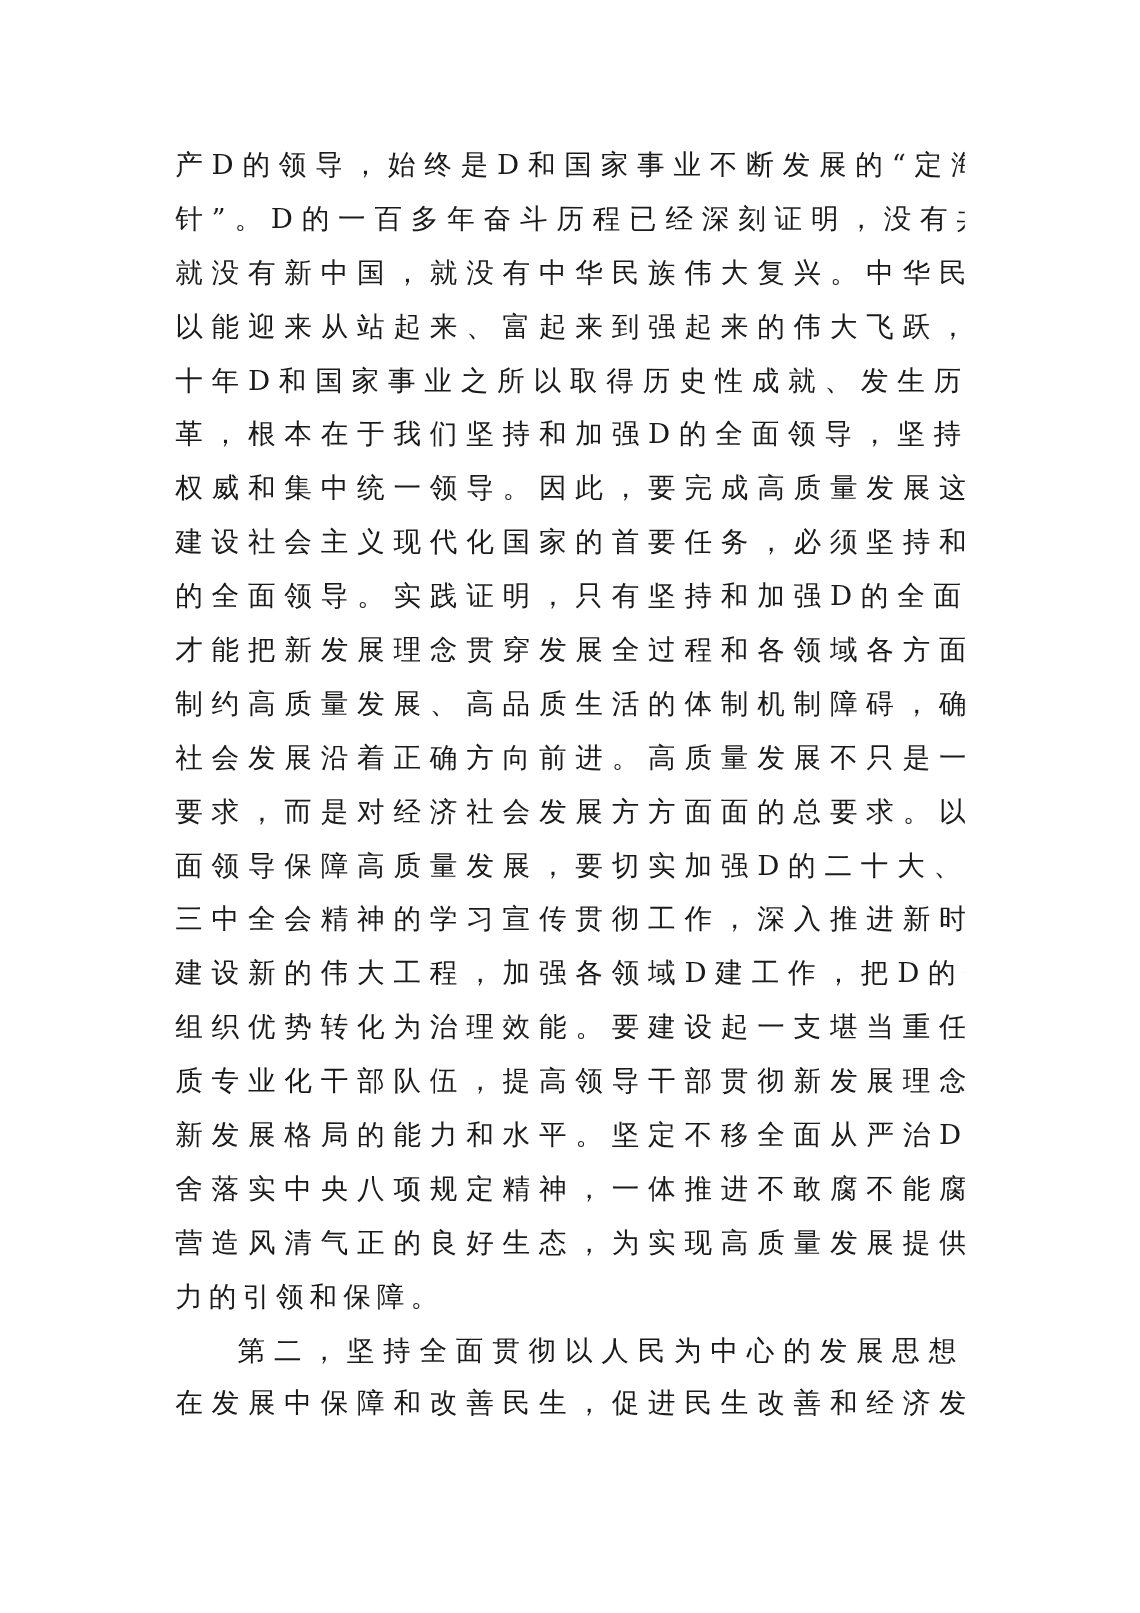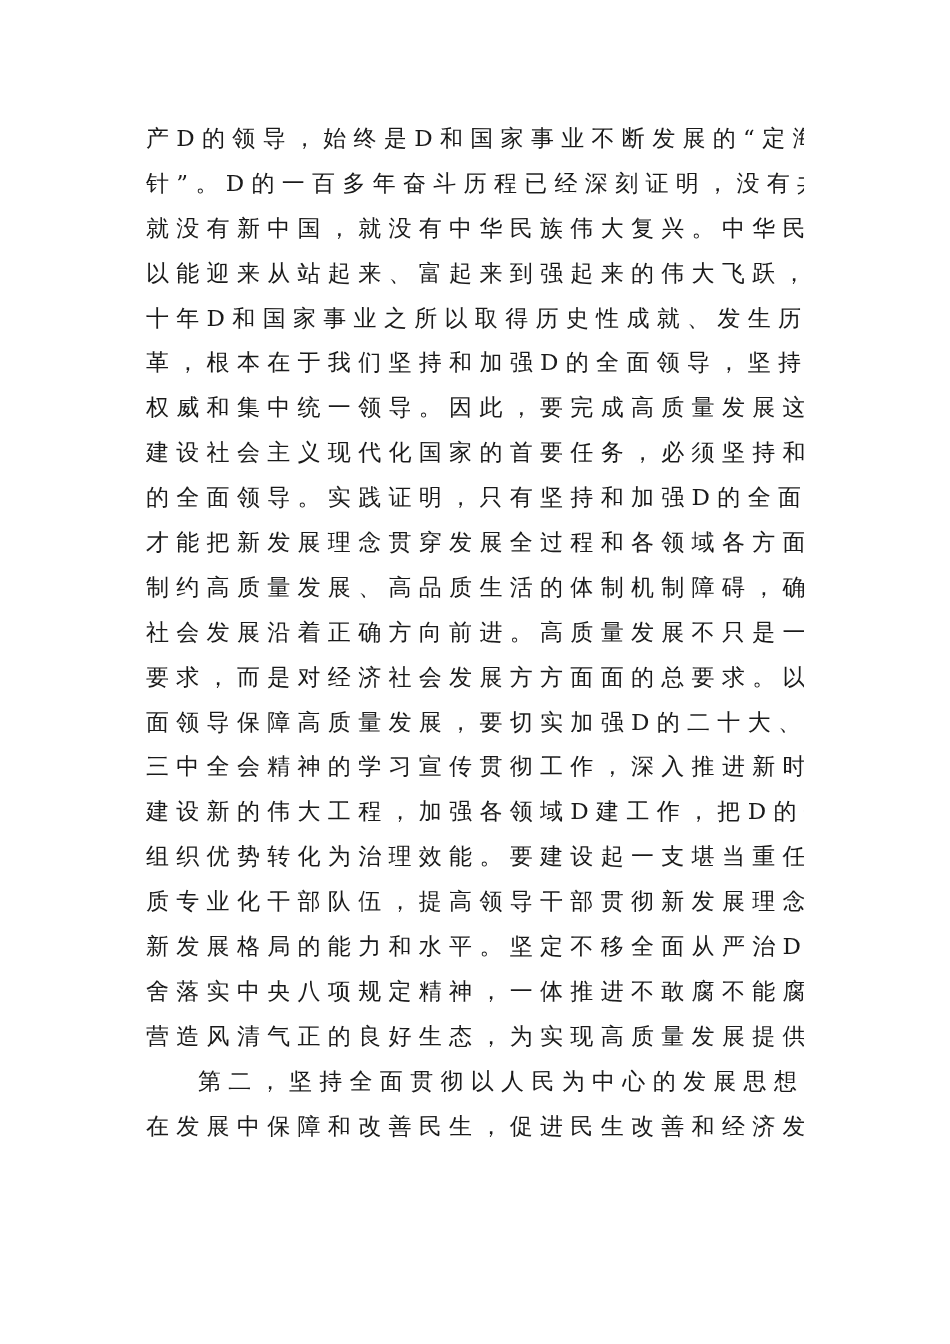--- a/index.html
+++ b/index.html
@@ -42,15 +42,16 @@
   <div class="line">社 会 发 展 沿 着 正 确 方 向 前 进 。 高 质 量 发 展 不 只 是 一 个 经 济</div>
   <div class="line">要 求 ， 而 是 对 经 济 社 会 发 展 方 方 面 面 的 总 要 求 。 以 D 的 全</div>
   <div class="line">面 领 导 保 障 高 质 量 发 展 ， 要 切 实 加 强 D 的 二 十 大 、 二 十 届</div>
   <div class="line">三 中 全 会 精 神 的 学 习 宣 传 贯 彻 工 作 ， 深 入 推 进 新 时 代 D 的</div>
   <div class="line">建 设 新 的 伟 大 工 程 ， 加 强 各 领 域 D 建 工 作 ， 把 D 的 优 势 、</div>
   <div class="line">组 织 优 势 转 化 为 治 理 效 能 。 要 建 设 起 一 支 堪 当 重 任 的 高 素</div>
   <div class="line">质 专 业 化 干 部 队 伍 ， 提 高 领 导 干 部 贯 彻 新 发 展 理 念 、 构 建</div>
   <div class="line">新 发 展 格 局 的 能 力 和 水 平 。 坚 定 不 移 全 面 从 严 治 D ， 锲 而 不</div>
   <div class="line">舍 落 实 中 央 八 项 规 定 精 神 ， 一 体 推 进 不 敢 腐 不 能 腐 不 想 腐</div>
   <div class="line">营 造 风 清 气 正 的 良 好 生 态 ， 为 实 现 高 质 量 发 展 提 供 坚 强 有</div>
+  <div class="line last">力的引领和保障。</div>
   <div class="line indent">第 二 ， 坚 持 全 面 贯 彻 以 人 民 为 中 心 的 发 展 思 想 ， 着 力</div>
   <div class="line">在 发 展 中 保 障 和 改 善 民 生 ， 促 进 民 生 改 善 和 经 济 发 展 有 效</div>
 </div>
 
 </body></html>

